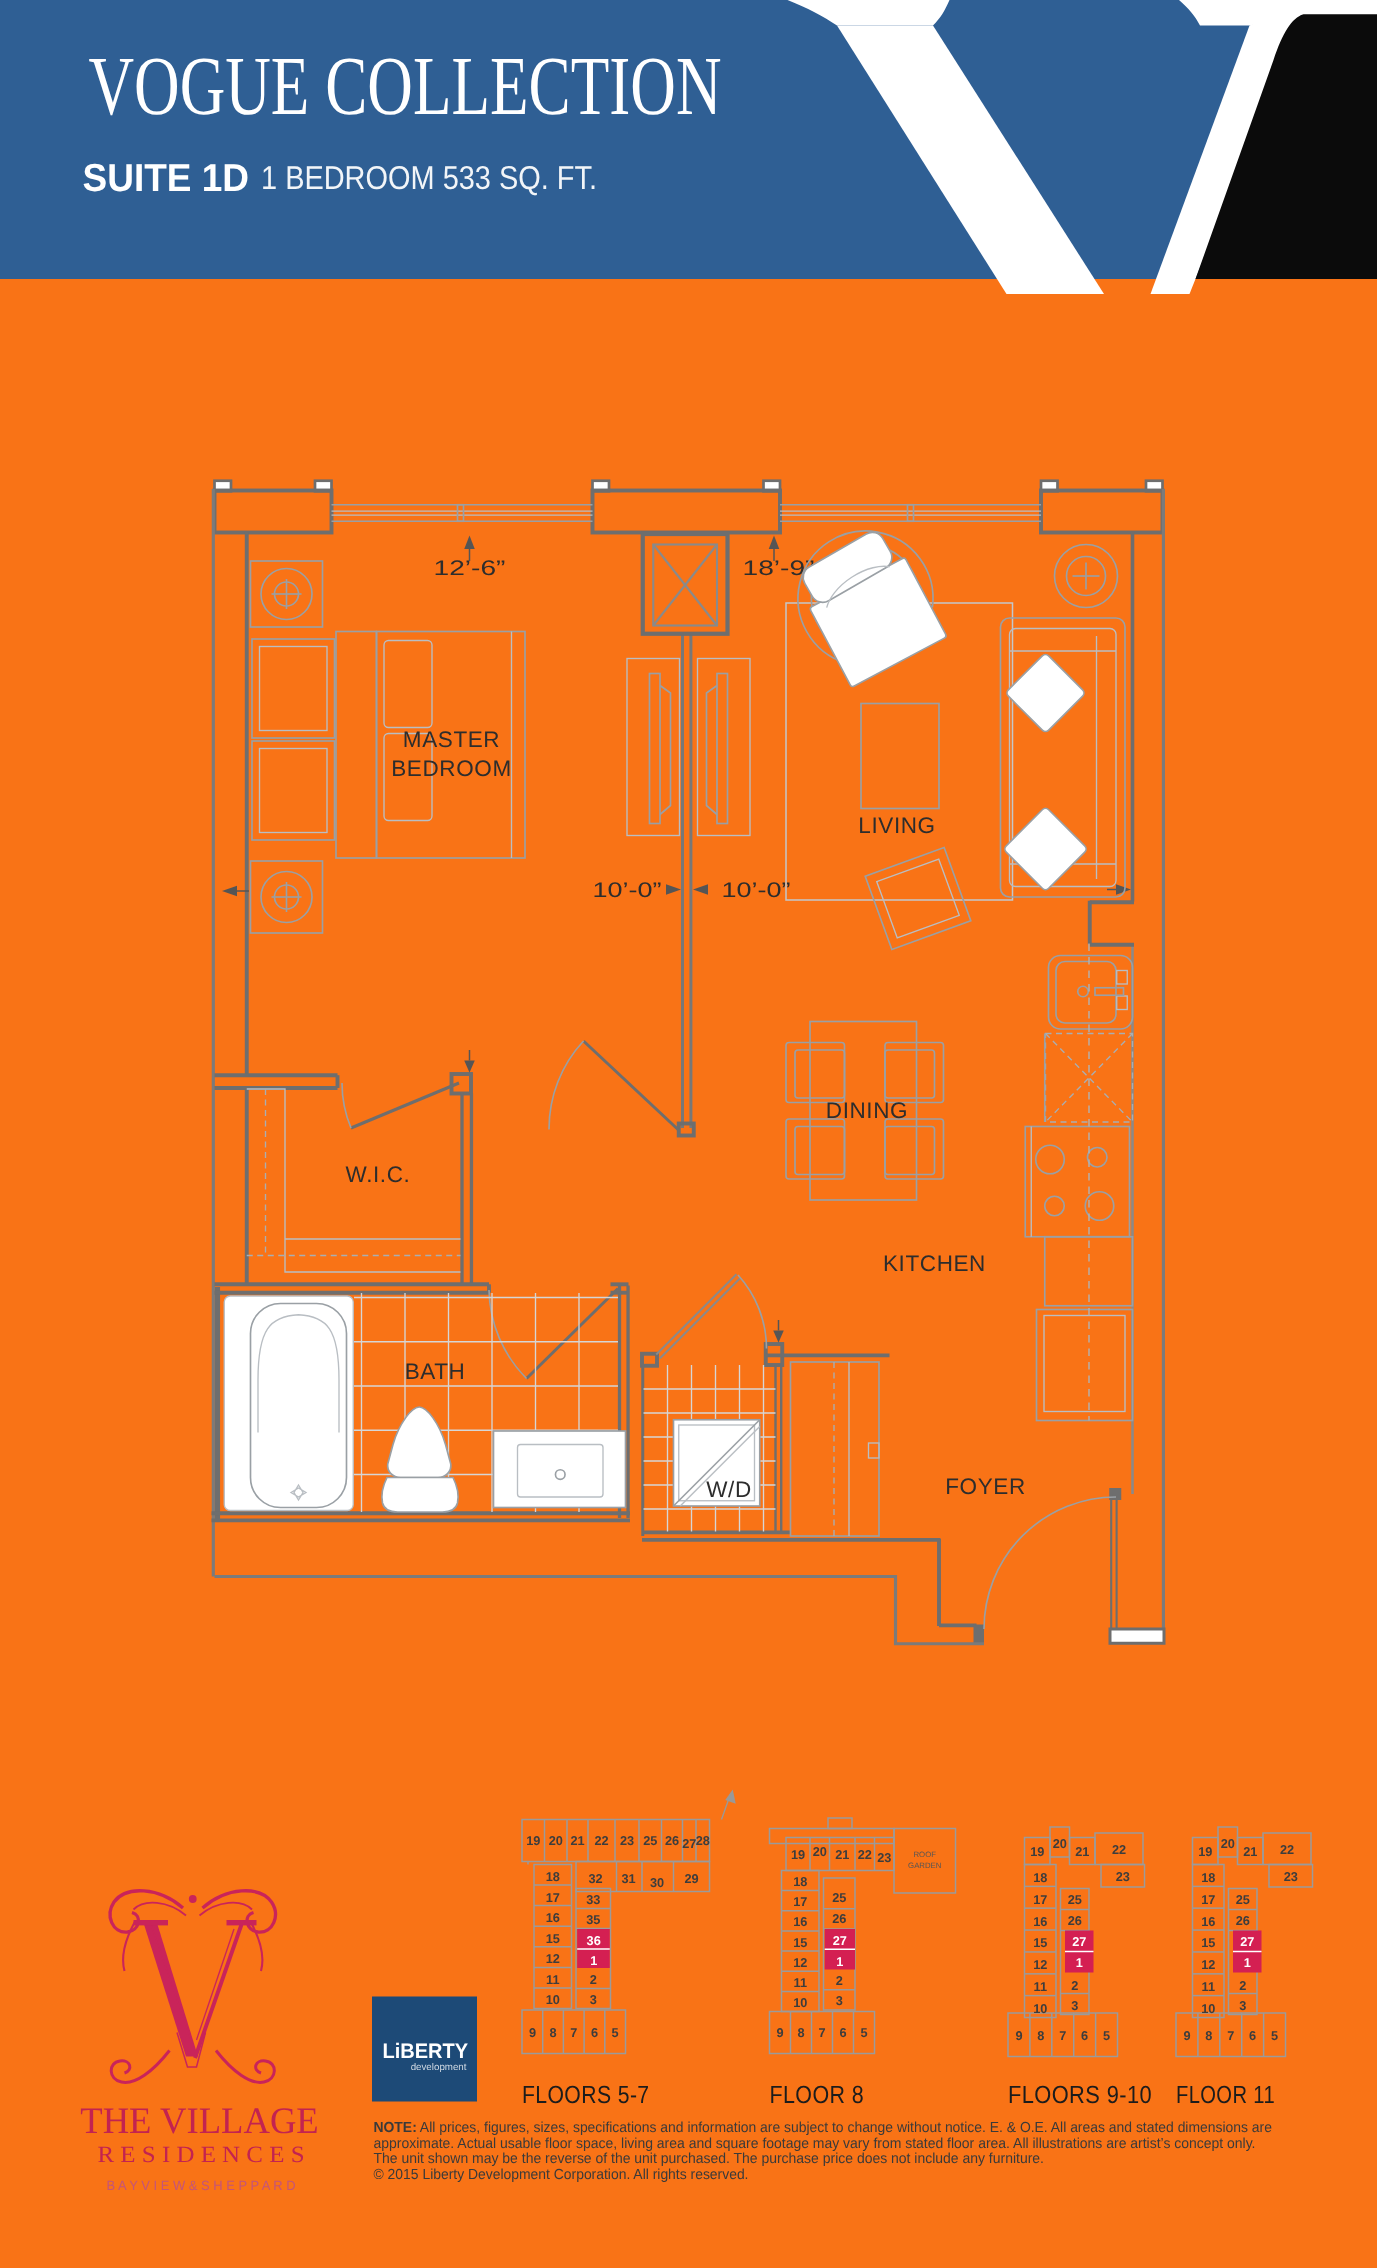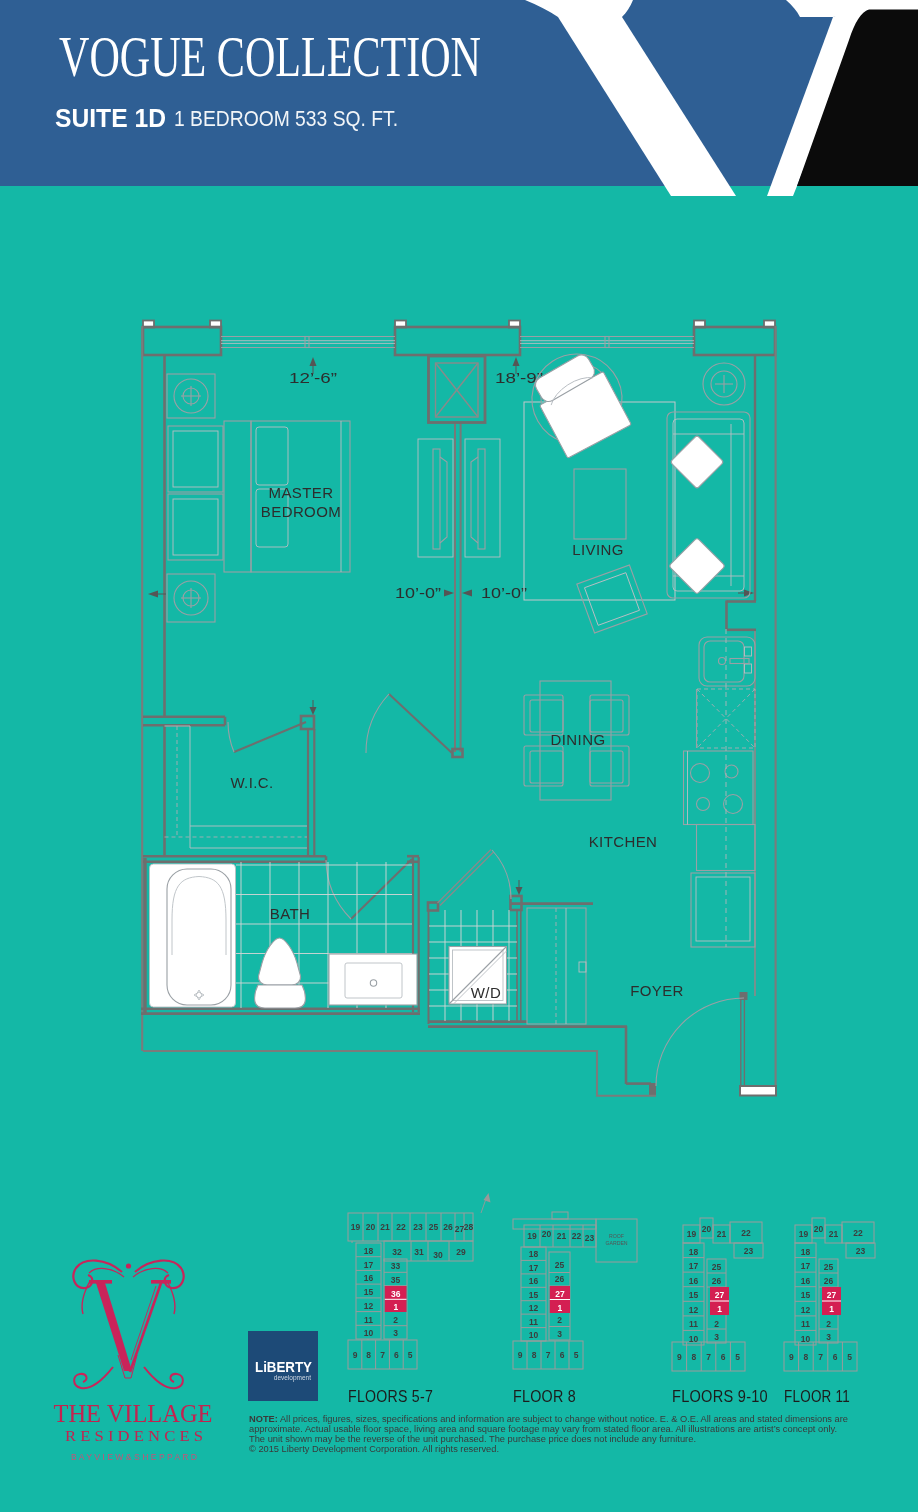--- a/index.html
+++ b/index.html
@@ -1,16 +1,16 @@
 <!DOCTYPE html>
 <html><head>
 <meta charset="utf-8">
 <style>
 html,body{margin:0;padding:0;background:#fff}
-#page{position:relative;width:918px;height:1512px;background:#14b8a6;overflow:hidden;font-family:"Liberation Sans",sans-serif}
+#page{position:relative;width:918px;height:1512px;background:#f97316;overflow:hidden;font-family:"Liberation Sans",sans-serif}
 svg{position:absolute;top:0;left:0}
 </style>
 </head>
 <body>
 <div id="page">
 <svg width="918" height="1512" viewBox="0 0 918 1512">
 <style>
 .w{stroke:#6e6e6e;stroke-width:2.6;fill:none}
 .wf{fill:#6e6e6e;stroke:none}
 .w2{stroke:#7b7b7b;stroke-width:2.1;fill:none}

